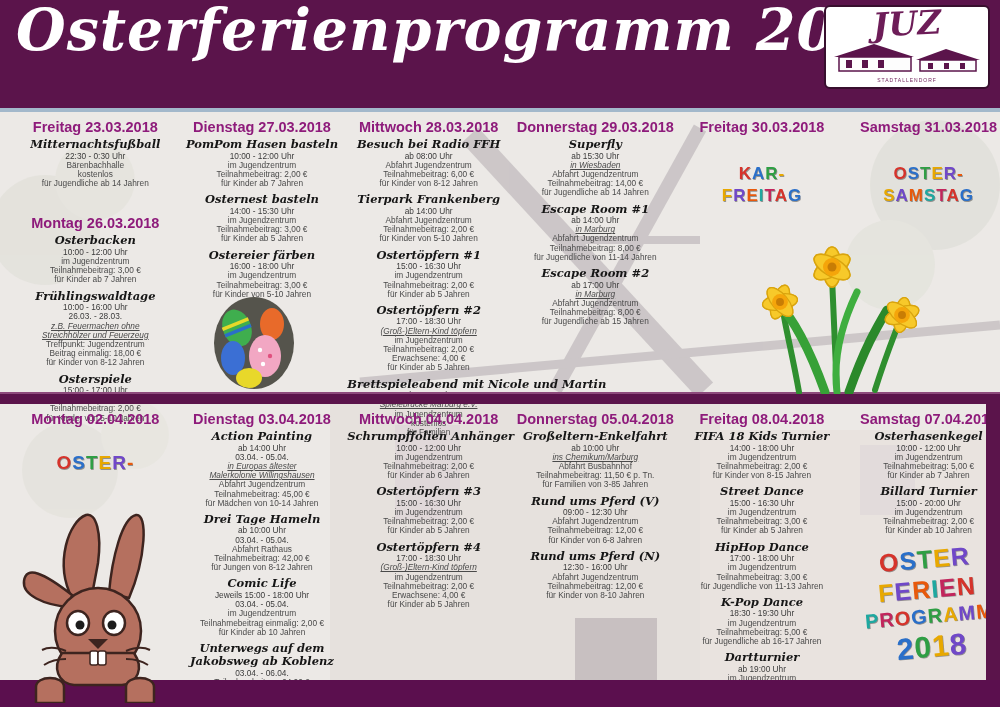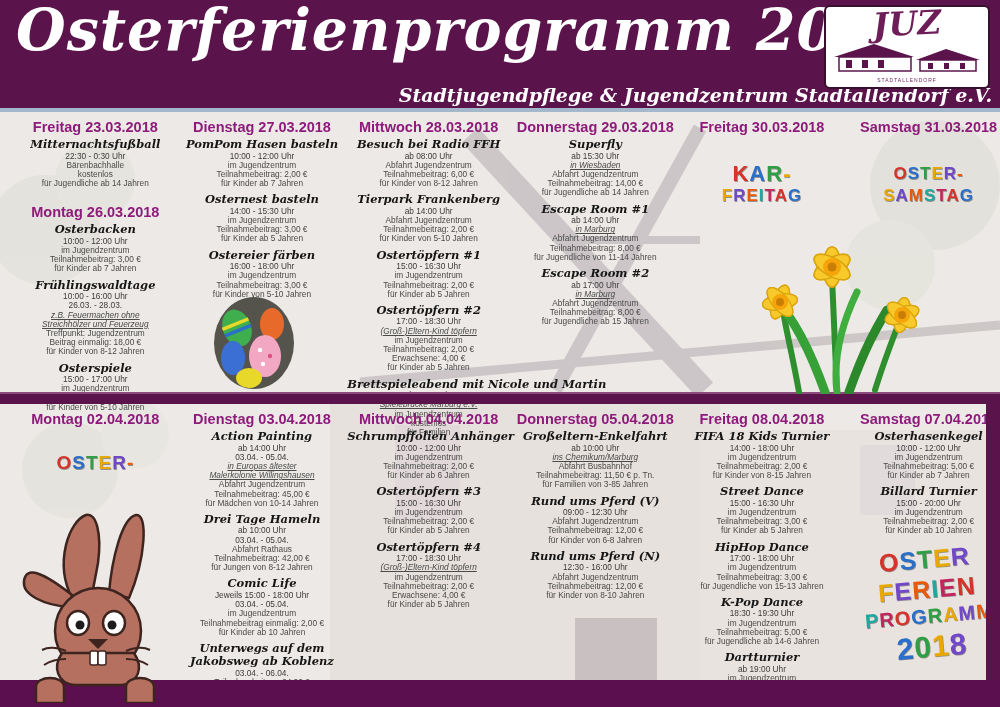--- a/index.html
+++ b/index.html
@@ -21,21 +21,21 @@
         border:2px solid #380f2e;border-radius:6px;z-index:7;text-align:center;overflow:hidden;}
   .logo-text{font-family:"DejaVu Serif",serif;font-style:italic;font-weight:bold;
         font-size:33px;line-height:34px;color:#6d1d58;transform:rotate(-3deg);}
   .logo-caption{font-size:5px;color:#6d1d58;letter-spacing:1px;line-height:6px;}
   
   .row{position:absolute;left:12px;width:1000px;display:flex;z-index:2;}
   .row1{top:112px;height:281px;}
   .row2{top:404px;height:277px;}
   .col{width:16.6667%;box-sizing:border-box;padding:5px 2px 0 2px;text-align:center;}
   .day{color:#8e1b7b;font-weight:bold;font-size:14.5px;line-height:16px;margin:2px 0 3px;white-space:nowrap;}
-  .day.gap{margin-top:16px;}
+  .day.gap{margin-top:27px;}
   .event{margin:0 0 5px;}
   .etitle{font-family:"DejaVu Serif",serif;font-style:italic;font-weight:bold;color:#161616;
           font-size:11.5px;line-height:12.5px;margin-bottom:1px;white-space:nowrap;}
   .line{font-size:8.3px;line-height:9.2px;color:#4a4a4a;white-space:nowrap;}
   .line.b{font-weight:normal;color:#3a3a3a;}
   .line.i{font-style:italic;text-decoration:underline;}
   
   .rainbow{font-weight:800;letter-spacing:1px;
            text-shadow:0.7px 0.7px 0 rgba(45,45,45,.45);}
   .rainbow .rline{white-space:nowrap;}
@@ -72,21 +72,20 @@
       <rect x="575" y="618" width="82" height="89" fill="#6d5863"></rect>
       <rect x="700" y="430" width="286" height="277" fill="#e2d7cf"></rect>
       <rect x="860" y="445" width="55" height="70" fill="#cbb9bf"></rect>
       <circle cx="70" cy="470" r="48" fill="#d6d7ca"></circle>
       <circle cx="135" cy="435" r="34" fill="#dee0d2"></circle>
     </g>
   </svg>
 
   <header class="banner">
     <div class="title">Osterferienprogramm 2018</div>
-    <div class="subtitle">Stadtjugendpflege &amp; Jugendzentrum Stadtallendorf e.V.</div>
   </header>
   <div class="logo">
     <div class="logo-text">JUZ</div>
     <svg width="150" height="32" viewBox="0 0 150 32">
       <polygon points="2,16 42,3 82,16" fill="#5b144b"></polygon>
       <rect x="7" y="16" width="72" height="14" fill="#fdfdfd" stroke="#5b144b" stroke-width="1.5"></rect>
       <rect x="14" y="19" width="6" height="8" fill="#5b144b"></rect>
       <rect x="30" y="19" width="6" height="8" fill="#5b144b"></rect>
       <rect x="46" y="19" width="6" height="8" fill="#5b144b"></rect>
       <polygon points="84,19 114,8 148,19" fill="#5b144b"></polygon>
@@ -223,21 +222,21 @@
           <div class="line b">ab 17:00 Uhr</div>
           <div class="line i">in Marburg</div>
           <div class="line">Abfahrt Jugendzentrum</div>
           <div class="line">Teilnahmebeitrag: 8,00 €</div>
           <div class="line">für Jugendliche ab 15 Jahren</div>
         </div>
       </div>
       <div class="col">
         <div class="day">Freitag 30.03.2018</div>
         <div class="rainbow" style="margin-top: 28px;">
-          <div class="rline" style="font-size: 22px; line-height: 22px;"><span style="color: rgb(214, 51, 43);">K</span><span style="color: rgb(42, 111, 201);">A</span><span style="color: rgb(47, 158, 68);">R</span><span style="color: rgb(232, 168, 0);">-</span></div>
+          <div class="rline" style="font-size: 17px; line-height: 22px;"><span style="color: rgb(214, 51, 43);">K</span><span style="color: rgb(42, 111, 201);">A</span><span style="color: rgb(47, 158, 68);">R</span><span style="color: rgb(232, 168, 0);">-</span></div>
           <div class="rline" style="font-size: 17px; line-height: 22px;"><span style="color: rgb(232, 168, 0);">F</span><span style="color: rgb(112, 72, 200);">R</span><span style="color: rgb(232, 89, 12);">E</span><span style="color: rgb(31, 168, 160);">I</span><span style="color: rgb(194, 37, 92);">T</span><span style="color: rgb(214, 51, 43);">A</span><span style="color: rgb(42, 111, 201);">G</span></div>
         </div>
       </div>
       <div class="col">
         <div class="day">Samstag 31.03.2018</div>
         <div class="rainbow" style="margin-top: 28px;">
           <div class="rline" style="font-size: 17px; line-height: 22px;"><span style="color: rgb(214, 51, 43);">O</span><span style="color: rgb(42, 111, 201);">S</span><span style="color: rgb(47, 158, 68);">T</span><span style="color: rgb(232, 168, 0);">E</span><span style="color: rgb(112, 72, 200);">R</span><span style="color: rgb(232, 89, 12);">-</span></div>
           <div class="rline" style="font-size: 17px; line-height: 22px;"><span style="color: rgb(232, 168, 0);">S</span><span style="color: rgb(112, 72, 200);">A</span><span style="color: rgb(232, 89, 12);">M</span><span style="color: rgb(31, 168, 160);">S</span><span style="color: rgb(194, 37, 92);">T</span><span style="color: rgb(214, 51, 43);">A</span><span style="color: rgb(42, 111, 201);">G</span></div>
         </div>
       </div>
@@ -353,28 +352,28 @@
           <div class="line b">15:00 - 16:30 Uhr</div>
           <div class="line">im Jugendzentrum</div>
           <div class="line">Teilnahmebeitrag: 3,00 €</div>
           <div class="line">für Kinder ab 5 Jahren</div>
         </div>
         <div class="event">
           <div class="etitle">HipHop Dance</div>
           <div class="line b">17:00 - 18:00 Uhr</div>
           <div class="line">im Jugendzentrum</div>
           <div class="line">Teilnahmebeitrag: 3,00 €</div>
-          <div class="line">für Jugendliche von 15-13 Jahren</div>
+          <div class="line">für Jugendliche von 11-13 Jahren</div>
         </div>
         <div class="event">
           <div class="etitle">K-Pop Dance</div>
           <div class="line b">18:30 - 19:30 Uhr</div>
           <div class="line">im Jugendzentrum</div>
           <div class="line">Teilnahmebeitrag: 5,00 €</div>
-          <div class="line">für Jugendliche ab 14-6 Jahren</div>
+          <div class="line">für Jugendliche ab 16-17 Jahren</div>
         </div>
         <div class="event">
           <div class="etitle">Dartturnier</div>
           <div class="line b">ab 19:00 Uhr</div>
           <div class="line">im Jugendzentrum</div>
           <div class="line">Teilnahmebeitrag: 2,00 €</div>
           <div class="line">für Jugendliche ab 14 Jahren</div>
         </div>
       </div>
       <div class="col">

